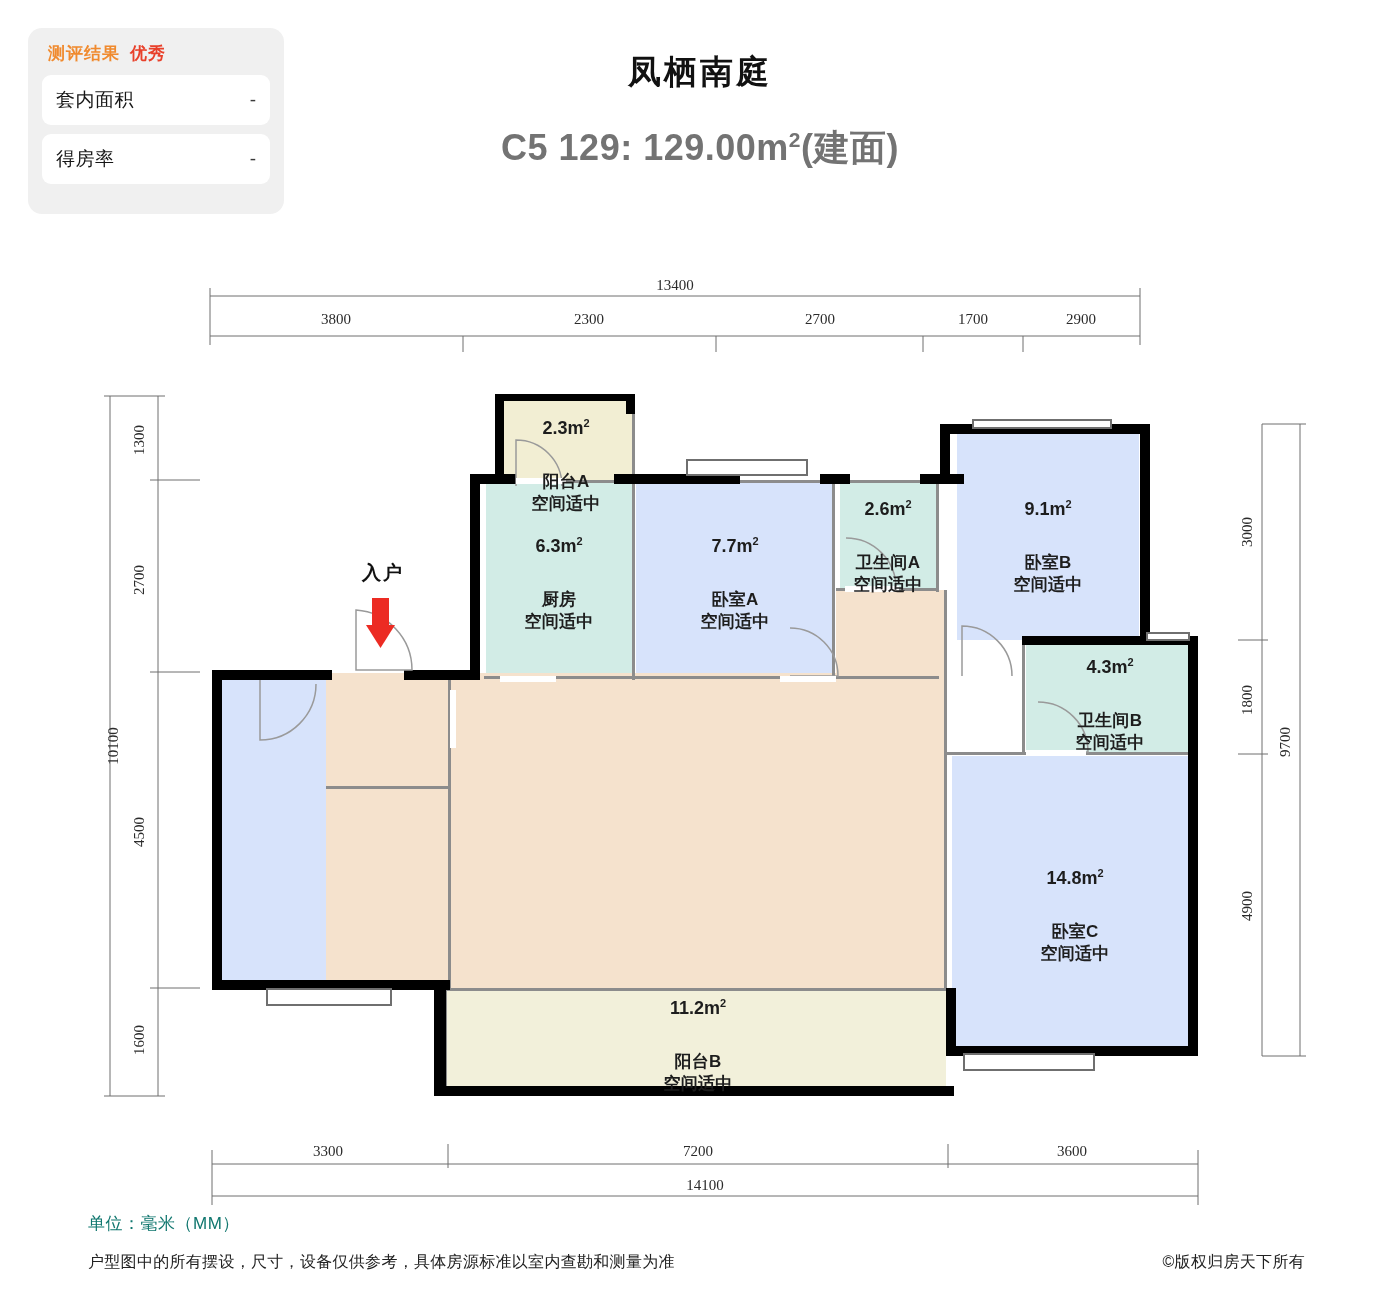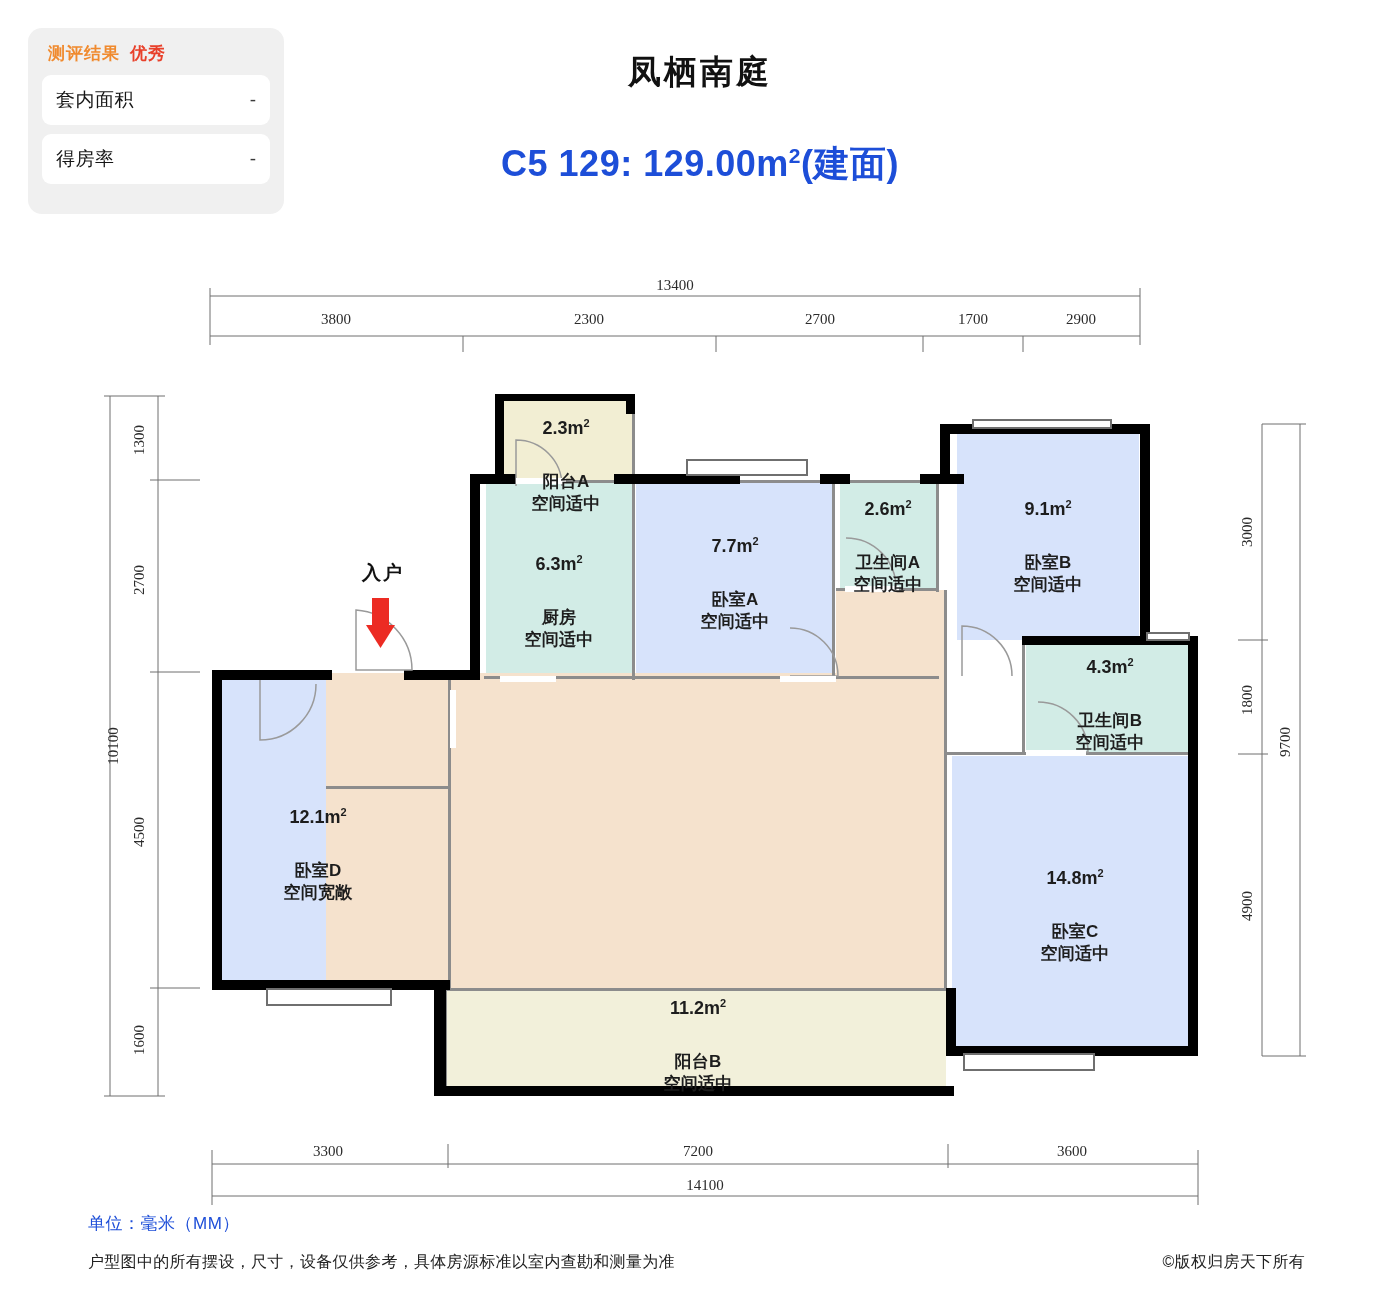--- a/index.html
+++ b/index.html
@@ -29,22 +29,22 @@
   }
   .eval-row .k{ font-size:19px; color:#151515; letter-spacing:.5px;}
   .eval-row .vv{ font-size:19px; color:#3a3a3a;}
 
   
   .title-main{
     position:absolute; left:0; top:50px; width:1400px; text-align:center;
     font-size:33px; font-weight:700; letter-spacing:3px; color:#111;
   }
   .title-sub{
-    position:absolute; left:0; top:140px; width:1400px; text-align:center;
-    font-size:36px; font-weight:700; letter-spacing:.5px; color:#1d4ed8;
+    position:absolute; left:0; top:124px; width:1400px; text-align:center;
+    font-size:36px; font-weight:700; letter-spacing:.5px; color:#737373;
   }
   .title-sub sup{ font-size:21px; vertical-align:super; }
 
   
   .plan{ position:absolute; left:0; top:0; width:1400px; height:1298px; }
 
   
   svg.dims{ position:absolute; left:0; top:0; width:1400px; height:1298px;
      pointer-events:none; }
   .dimtxt{ font-family:"Liberation Serif","DejaVu Serif",serif; font-size:15px; fill:#2b2b2b;}
@@ -64,21 +64,21 @@
   .wall{ position:absolute; background:#000; }
   .thin{ position:absolute; background:#8c8c8c; }
   .win{ position:absolute; background:#fff; border:2px solid #6f6f6f;}
   .doorgap{ position:absolute; background:#fff;}
 
   .entry-label{
     position:absolute; font-size:19px; font-weight:700; color:#111; letter-spacing:2px;
   }
 
   
-  .unit-note{ position:absolute; left:88px; top:1212px; font-size:17px; color:#1d4ed8; letter-spacing:.5px;}
+  .unit-note{ position:absolute; left:88px; top:1212px; font-size:17px; color:#0f766e; letter-spacing:.5px;}
   .disc-note{ position:absolute; left:88px; top:1252px; font-size:16px; color:#222; letter-spacing:.3px;}
   .copy-note{ position:absolute; right:95px; top:1252px; font-size:16px; color:#222; letter-spacing:.3px;}
 </style>
 </head>
 <body>
 
 <div class="eval-card">
   <div class="eval-head">
     <span class="t">测评结果</span>
     <span class="v">优秀</span>
@@ -196,21 +196,21 @@
       <polygon points="0,27 29,27 14.5,50" fill="#ec2b23"></polygon>
     </g>
   </svg>
 
   <div class="rlabel" style="left:506px;top:416px;width:120px;">
     <span class="area"><span>2.3m</span><sup>2</sup></span>
     <span class="nm">阳台A</span>
     <span class="cm">空间适中</span>
   </div>
 
-  <div class="rlabel" style="left:489px;top:552px;width:140px;">
+  <div class="rlabel" style="left:489px;top:534px;width:140px;">
     <span class="area"><span>6.3m</span><sup>2</sup></span>
     <span class="nm">厨房</span>
     <span class="cm">空间适中</span>
   </div>
 
   <div class="rlabel" style="left:644px;top:534px;width:182px;">
     <span class="area"><span>7.7m</span><sup>2</sup></span>
     <span class="nm">卧室A</span>
     <span class="cm">空间适中</span>
   </div>
@@ -233,25 +233,20 @@
     <span class="cm">空间适中</span>
   </div>
 
 
   <div class="rlabel" style="left:985px;top:866px;width:180px;">
     <span class="area"><span>14.8m</span><sup>2</sup></span>
     <span class="nm">卧室C</span>
     <span class="cm">空间适中</span>
   </div>
 
-  <div class="rlabel" style="left:228px;top:805px;width:180px;">
-    <span class="area"><span>12.1m</span><sup>2</sup></span>
-    <span class="nm">卧室D</span>
-    <span class="cm">空间宽敞</span>
-  </div>
 
   <div class="rlabel" style="left:608px;top:996px;width:180px;">
     <span class="area"><span>11.2m</span><sup>2</sup></span>
     <span class="nm">阳台B</span>
     <span class="cm">空间适中</span>
   </div>
 
   <svg class="dims">
     <g stroke="#6e6e6e" stroke-width="1" fill="none">
 

